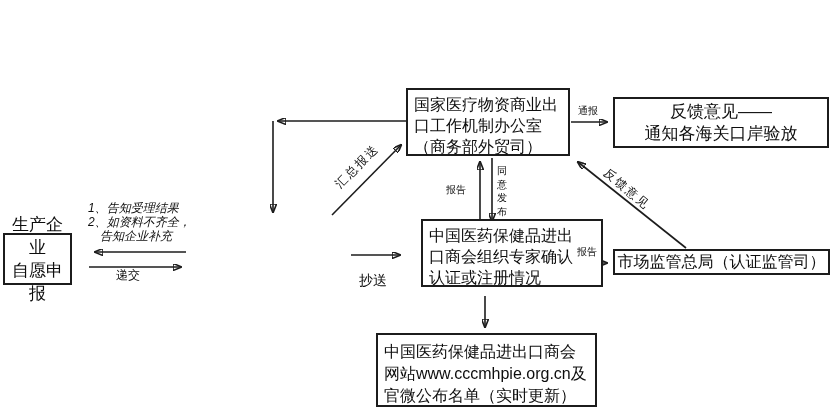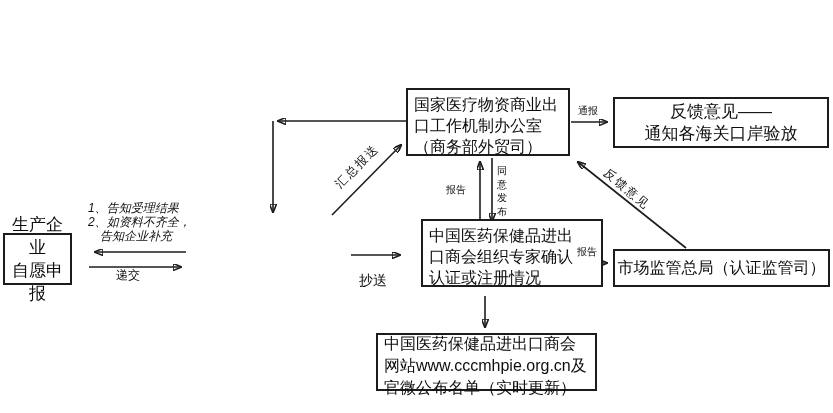--- a/index.html
+++ b/index.html
@@ -17,22 +17,22 @@
     display:flex;align-items:center;white-space:pre-line;
     font-size:16px;line-height:21px;color:#0d0d0d;
   }
   .node.left{justify-content:flex-start;text-align:left;padding:8px 2px 1px 6px;}
   .node.center{justify-content:center;text-align:center;padding:1px 2px;}
   #node-producer        {left:3px;  top:233px;width:69px; height:52px;font-size:17px;line-height:23px;}
   #node-local-review    {left:187px;top:218px;width:163px;height:87px;}
   #node-national-office {left:406px;top:88px; width:164px;height:68px;}
   #node-customs         {left:613px;top:97px; width:216px;height:51px;font-size:17px;line-height:22px;}
   #node-chamber-confirm {left:405px;top:219px;width:182px;height:68px;margin-left:16px;}
-  #node-market-regulator{left:613px;top:249px;width:217px;height:38px;line-height:20px;}
-  #node-chamber-website {left:376px;top:333px;width:221px;height:58px;line-height:22px;}
+  #node-market-regulator{left:613px;top:249px;width:217px;height:26px;line-height:20px;}
+  #node-chamber-website {left:376px;top:333px;width:221px;height:74px;line-height:22px;}
   .lbl{
     position:absolute;white-space:pre-line;color:#0d0d0d;
     font-size:10px;line-height:14px;
   }
   #lbl-feedback-status {left:279px;top:101px;font-size:12px;}
   #lbl-notify-result   {left:88px; top:201px;font-size:12px;line-height:14px;font-style:italic;}
   #lbl-submit          {left:116px;top:268px;font-size:12px;}
   #lbl-summary-report  {left:329px;top:159px;font-size:12px;letter-spacing:2px;transform:rotate(-45deg);transform-origin:center;}
   #lbl-cc              {left:359px;top:234px;font-size:14px;margin-top:39px;}
   #lbl-report-office   {left:446px;top:183px;}

